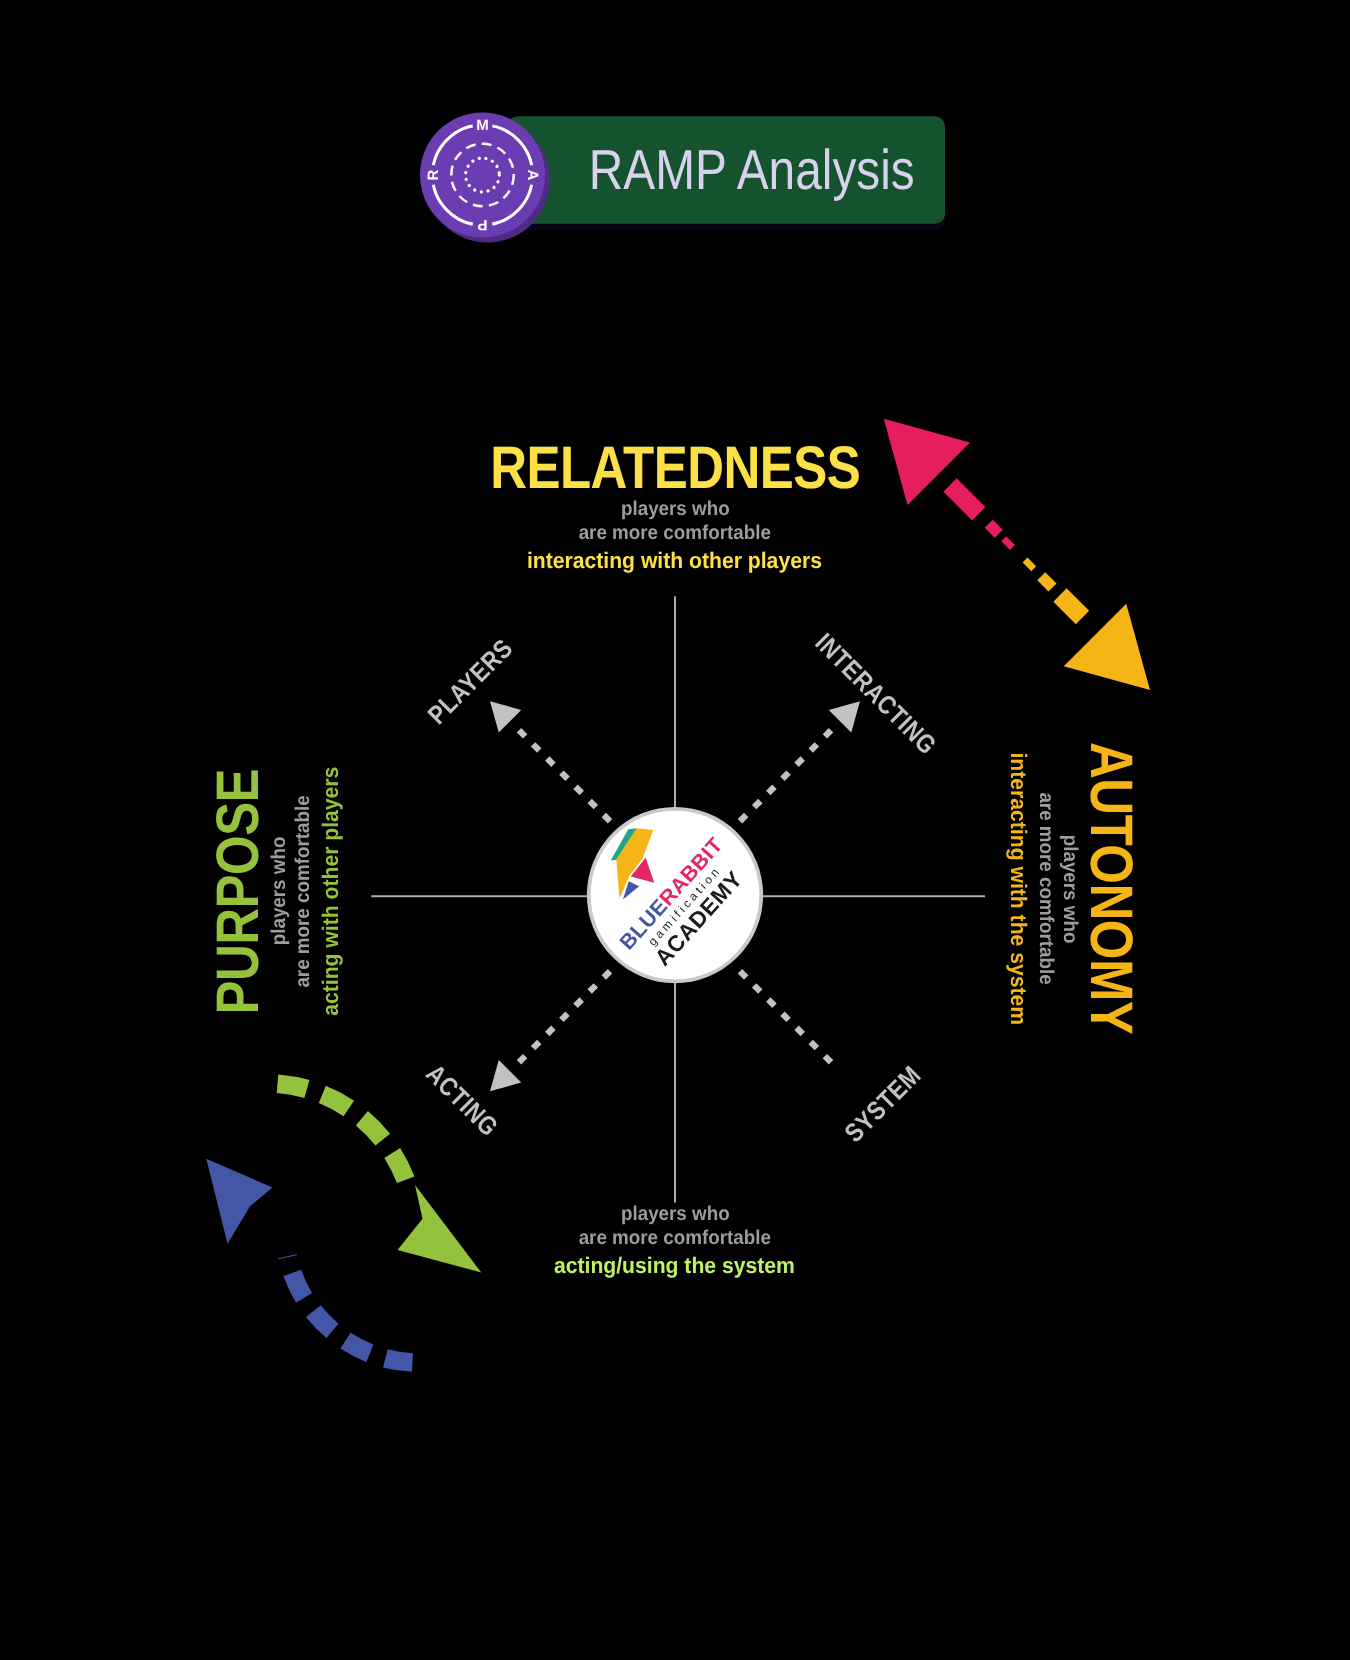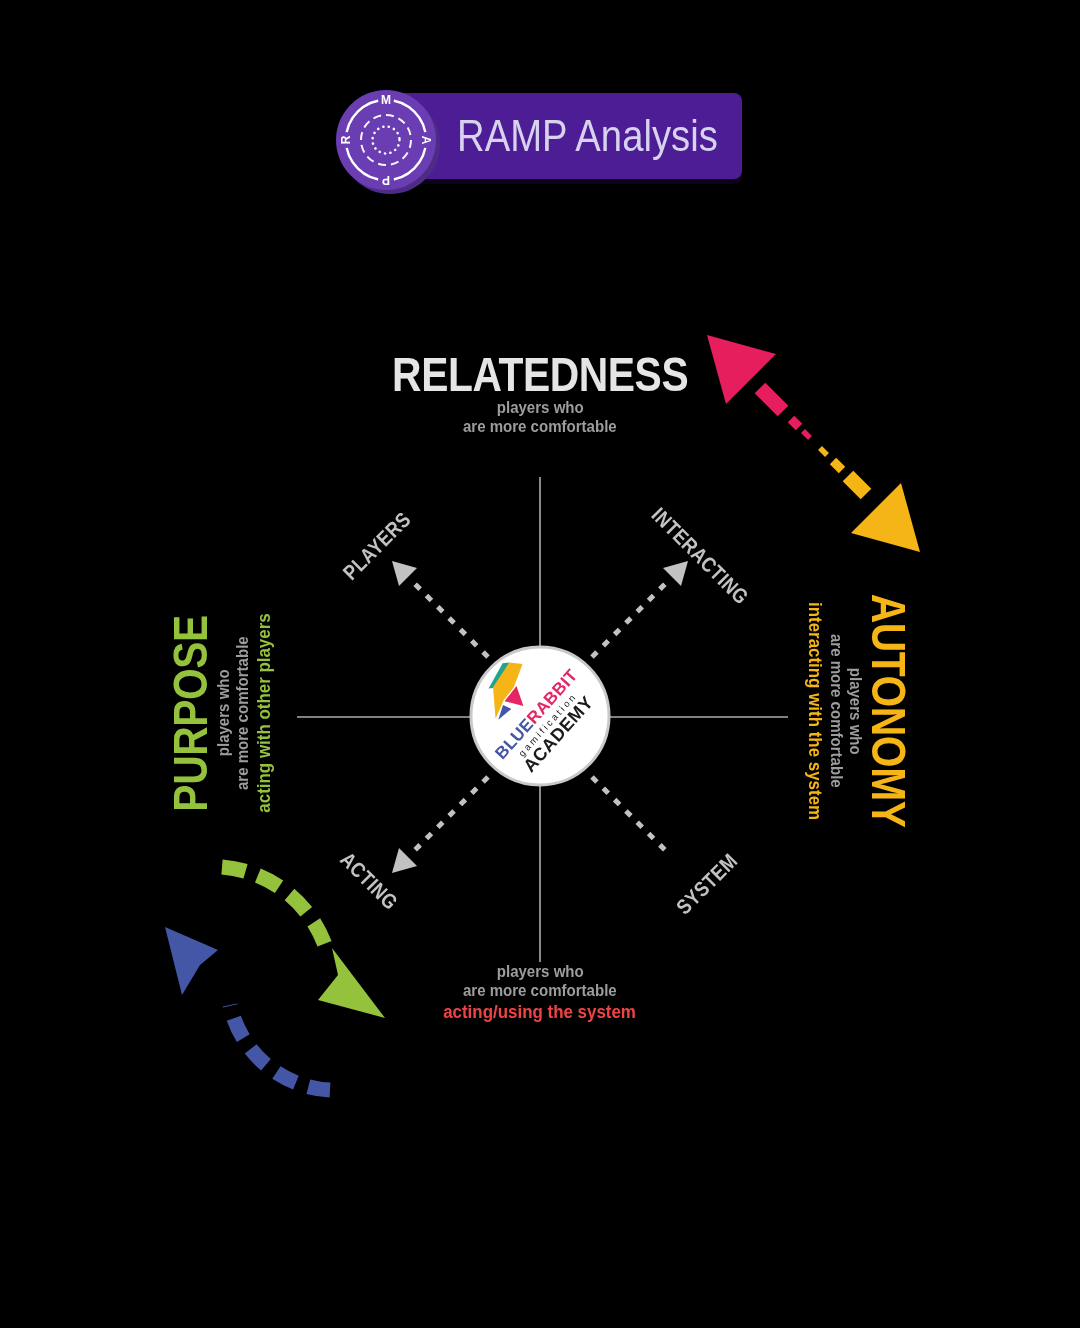--- a/index.html
+++ b/index.html
@@ -2,32 +2,32 @@
 <html><head>
 <meta charset="utf-8">
 <style>
   html,body{margin:0;padding:0;background:#000;}
   #stage{position:relative;width:1080px;height:1328px;background:#000;overflow:hidden;
          font-family:"Liberation Sans",sans-serif;}
   .cond{display:inline-block;transform:scaleX(.85);transform-origin:center;white-space:nowrap;}
   .cond2{display:inline-block;transform:scaleX(.94);transform-origin:center;white-space:nowrap;}
 
   
-  .banner{position:absolute;left:392px;top:93px;width:350px;height:86px;background:#4c1d95;
+  .banner{position:absolute;left:406px;top:93px;width:350px;height:86px;background:#14532d;
           border-radius:8px;display:flex;align-items:center;justify-content:center;
           padding-left:40px;box-sizing:border-box;box-shadow:0 5px 0 rgba(20,8,45,.55);}
   .banner-title{font-size:45px;font-weight:400;color:#D8D2EE;letter-spacing:0;}
   .badge{position:absolute;left:332px;top:86px;width:110px;height:110px;}
 
   
   .qblock{position:absolute;text-align:center;}
   .qtitle{font-weight:bold;font-size:48px;line-height:.98;letter-spacing:-.5px;}
   .qsub{font-size:16px;font-weight:bold;color:#9D9D9D;line-height:1.2;}
   .qsub3{font-size:18px;font-weight:bold;line-height:1.25;margin-top:1px;}
-  .c-rel{color:#e5e5e5}.c-aut{color:#F5B517}.c-mas{color:#ef4444}.c-pur{color:#94C23D}
+  .c-rel{color:#fde047}.c-aut{color:#F5B517}.c-mas{color:#bef264}.c-pur{color:#94C23D}
   .hblock{left:240px;width:600px;}
   .vblock{width:500px;height:128px;}
   .v-aut{left:598px;top:647px;transform:rotate(90deg);}
   .v-pur{left:-19px;top:649px;transform:rotate(-90deg);}
 
   
   .axis{position:absolute;color:#C2C2C2;font-weight:bold;font-size:21px;letter-spacing:.5px;
         white-space:nowrap;}
   .axis>span{display:inline-block;}
 
@@ -129,20 +129,21 @@
 
   <div class="axis" style="left:377px;top:546px;transform:translate(-50%,-50%) rotate(-45deg);"><span class="cond">PLAYERS</span></div>
   <div class="axis" style="left:700px;top:556px;transform:translate(-50%,-50%) rotate(45deg);"><span class="cond">INTERACTING</span></div>
   <div class="axis" style="left:369px;top:881px;transform:translate(-50%,-50%) rotate(45deg);"><span class="cond">ACTING</span></div>
   <div class="axis" style="left:707px;top:884px;transform:translate(-50%,-50%) rotate(-45deg);"><span class="cond">SYSTEM</span></div>
 
   <div class="qblock hblock" style="top:351px;">
     <div class="qtitle c-rel"><span class="cond">RELATEDNESS</span></div>
     <div class="qsub"><span class="cond2">players who</span></div>
     <div class="qsub"><span class="cond2">are more comfortable</span></div>
+    <div class="qsub3 c-rel"><span class="cond2">interacting with other players</span></div>
   </div>
 
   <div class="qblock hblock" style="top:962px;">
     <div class="qsub"><span class="cond2">players who</span></div>
     <div class="qsub"><span class="cond2">are more comfortable</span></div>
     <div class="qsub3 c-mas"><span class="cond2">acting/using the system</span></div>
   </div>
 
   <div class="qblock vblock v-aut">
     <div class="qtitle c-aut"><span class="cond">AUTONOMY</span></div>

